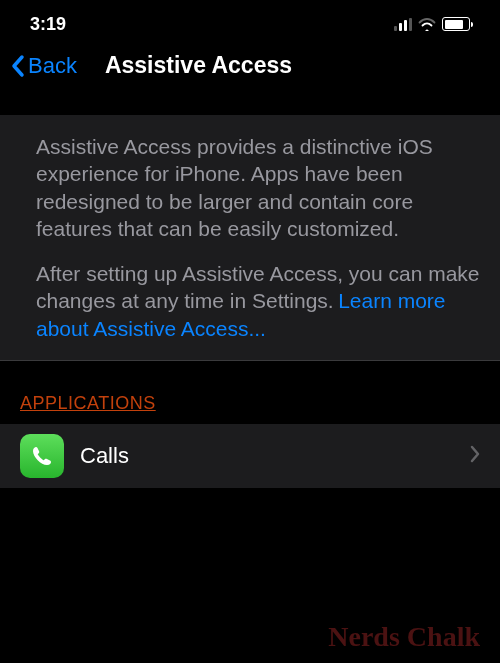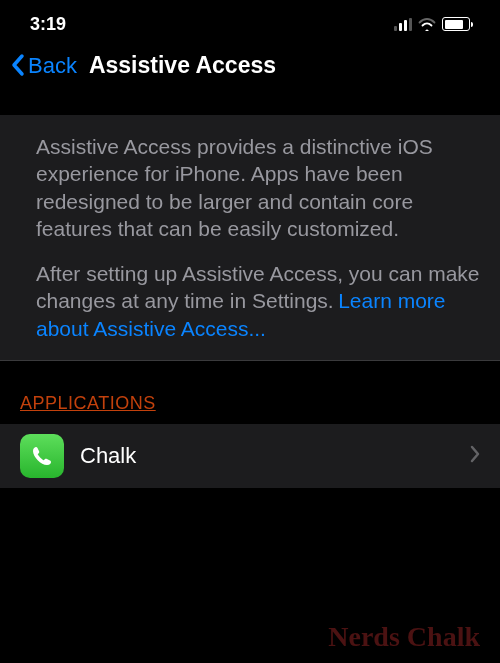--- a/index.html
+++ b/index.html
@@ -76,31 +76,32 @@
       border-radius: 1px;
     }
     .nav-bar {
       display: flex;
       align-items: center;
       padding: 8px 10px 20px 10px;
       gap: 4px;
     }
     .back-button {
       display: flex;
+      align-items: center;
       color: #0a84ff;
       font-size: 22px;
       gap: 2px;
       cursor: pointer;
     }
     .back-chevron svg { display:block; }
     .nav-title {
       font-size: 23px;
       font-weight: 700;
       color: #fff;
-      margin-left: 8px;
+      margin-left: 24px;
     }
     .content {
       margin-top: 16px;
     }
     .cell-group {
       background: #1c1c1e;
     }
     .start-cell {
       padding: 18px 20px;
       border-top: 0.5px solid #3a3a3c;
@@ -239,21 +240,21 @@
   </div>
 
   <div class="section-header">APPLICATIONS</div>
 
   <div class="app-row">
     <div class="app-icon calls">
       <svg width="24" height="24" viewBox="0 0 24 24">
         <path d="M6 3 C5 3 3 4 3 7 C3 13 11 21 17 21 C20 21 21 19 21 18 C21 17.3 20.5 16.8 20 16.5 L16.5 14.8 C16 14.6 15.4 14.7 15 15.1 L13.8 16.3 C12 15.4 8.6 12 7.7 10.2 L8.9 9 C9.3 8.6 9.4 8 9.2 7.5 L7.5 4 C7.2 3.5 6.7 3 6 3 Z" fill="#fff"></path>
       </svg>
     </div>
-    <div class="app-label">Chalk</div>
+    <div class="app-label">Calls</div>
     <div class="row-chevron">
       <svg width="10" height="18" viewBox="0 0 10 18">
           <polyline points="2,2 8,9 2,16" fill="none" stroke="#636366" stroke-width="2.5" stroke-linecap="round" stroke-linejoin="round"></polyline>
         </svg>
     </div>
   </div>
 
 
 </div>
 

